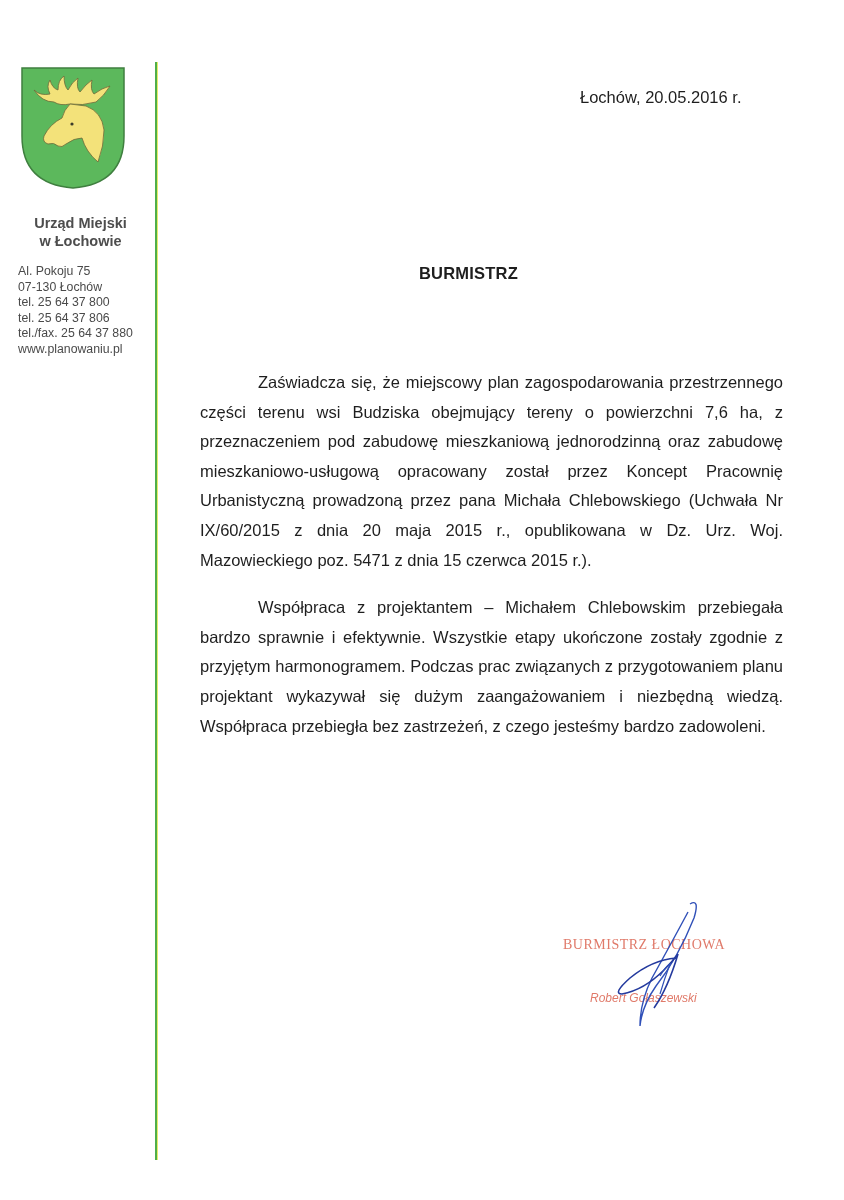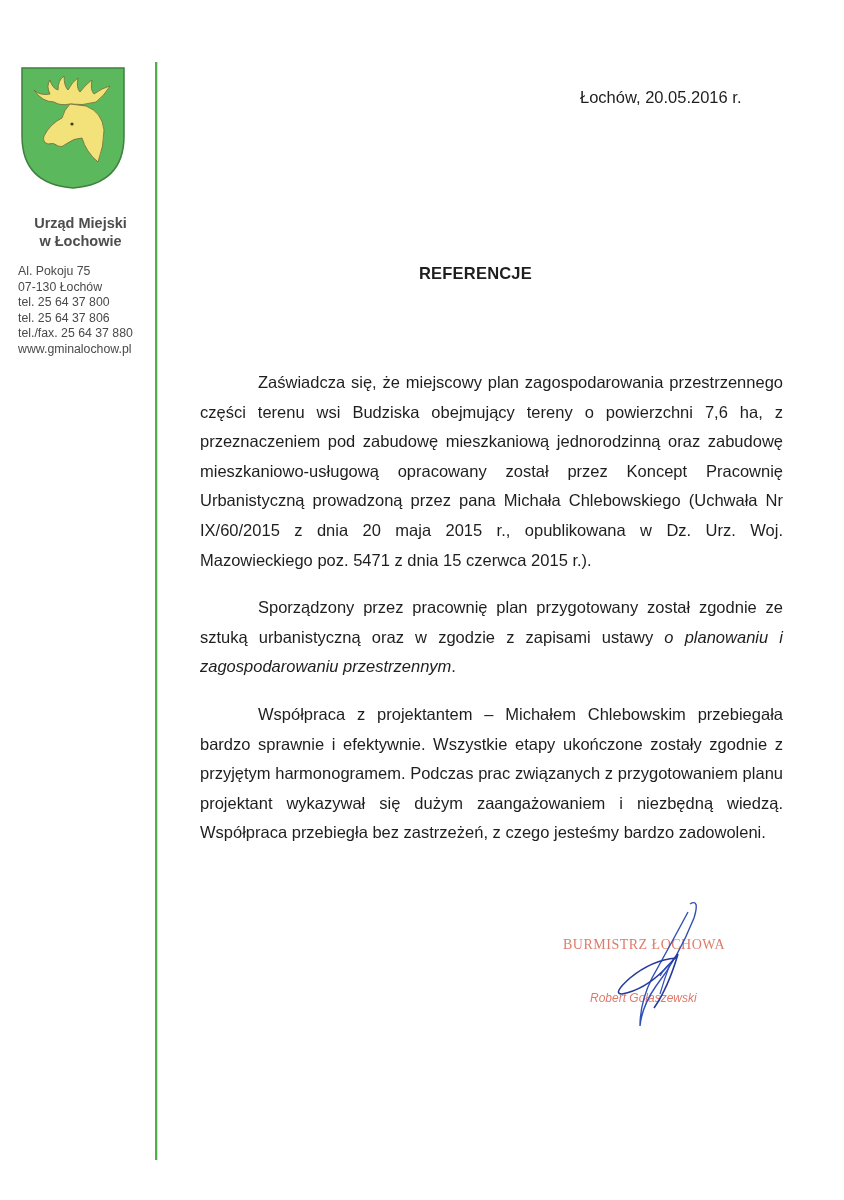--- a/index.html
+++ b/index.html
@@ -41,33 +41,32 @@
   <div class="name">
     <div>Urząd Miejski</div>
     <div>w Łochowie</div>
   </div>
   <div class="addr">
     <div>Al. Pokoju 75</div>
     <div>07-130 Łochów</div>
     <div>tel. 25 64 37 800</div>
     <div>tel. 25 64 37 806</div>
     <div>tel./fax. 25 64 37 880</div>
-    <div>www.gminalochow.pl</div>
+    <div>www.planowaniu.pl</div>
   </div>
 </div>
 
 <div class="date">Łochów, 20.05.2016 r.</div>
 
 <div class="title">
-    <span>REFERENCJE</span>
+    <span>BURMISTRZ</span>
   </div>
 
 <div class="body">
   <p class="para">Zaświadcza się, że miejscowy plan zagospodarowania przestrzennego części terenu wsi Budziska obejmujący tereny o powierzchni 7,6 ha, z przeznaczeniem pod zabudowę mieszkaniową jednorodzinną oraz zabudowę mieszkaniowo-usługową opracowany został przez Koncept Pracownię Urbanistyczną prowadzoną przez pana Michała Chlebowskiego (Uchwała Nr IX/60/2015 z dnia 20 maja 2015 r., opublikowana w Dz. Urz. Woj. Mazowieckiego poz. 5471 z dnia 15 czerwca 2015 r.).</p>
-  <p class="para"><span>Sporządzony przez pracownię plan przygotowany został zgodnie ze sztuką urbanistyczną oraz w zgodzie z zapisami ustawy</span> <em>o planowaniu i zagospodarowaniu przestrzennym</em><span>.</span></p>
   <p class="para">Współpraca z projektantem – Michałem Chlebowskim przebiegała bardzo sprawnie i efektywnie. Wszystkie etapy ukończone zostały zgodnie z przyjętym harmonogramem. Podczas prac związanych z przygotowaniem planu projektant wykazywał się dużym zaangażowaniem i niezbędną wiedzą. Współpraca przebiegła bez zastrzeżeń, z czego jesteśmy bardzo zadowoleni.</p>
 </div>
 
 <div class="sig-title">BURMISTRZ ŁOCHOWA</div>
 <div class="sig-name">Robert Gołaszewski</div>
 <svg class="sig" viewBox="0 0 230 140">
   <path d="M130 6 Q140 0 134 20 Q118 60 96 88 Q82 108 80 128 Q80 104 92 80 Q112 44 128 14" fill="none" stroke="#3050b8" stroke-width="1.4"></path>
   <path d="M116 60 Q92 62 70 80 Q52 96 62 96 Q84 92 104 72 Q112 64 118 56 Q108 90 94 110" fill="none" stroke="#243a9e" stroke-width="1.6"></path>
   <path d="M100 78 Q106 68 110 66 Q104 82 100 96" fill="none" stroke="#3050b8" stroke-width="1.2"></path>
 </svg>

